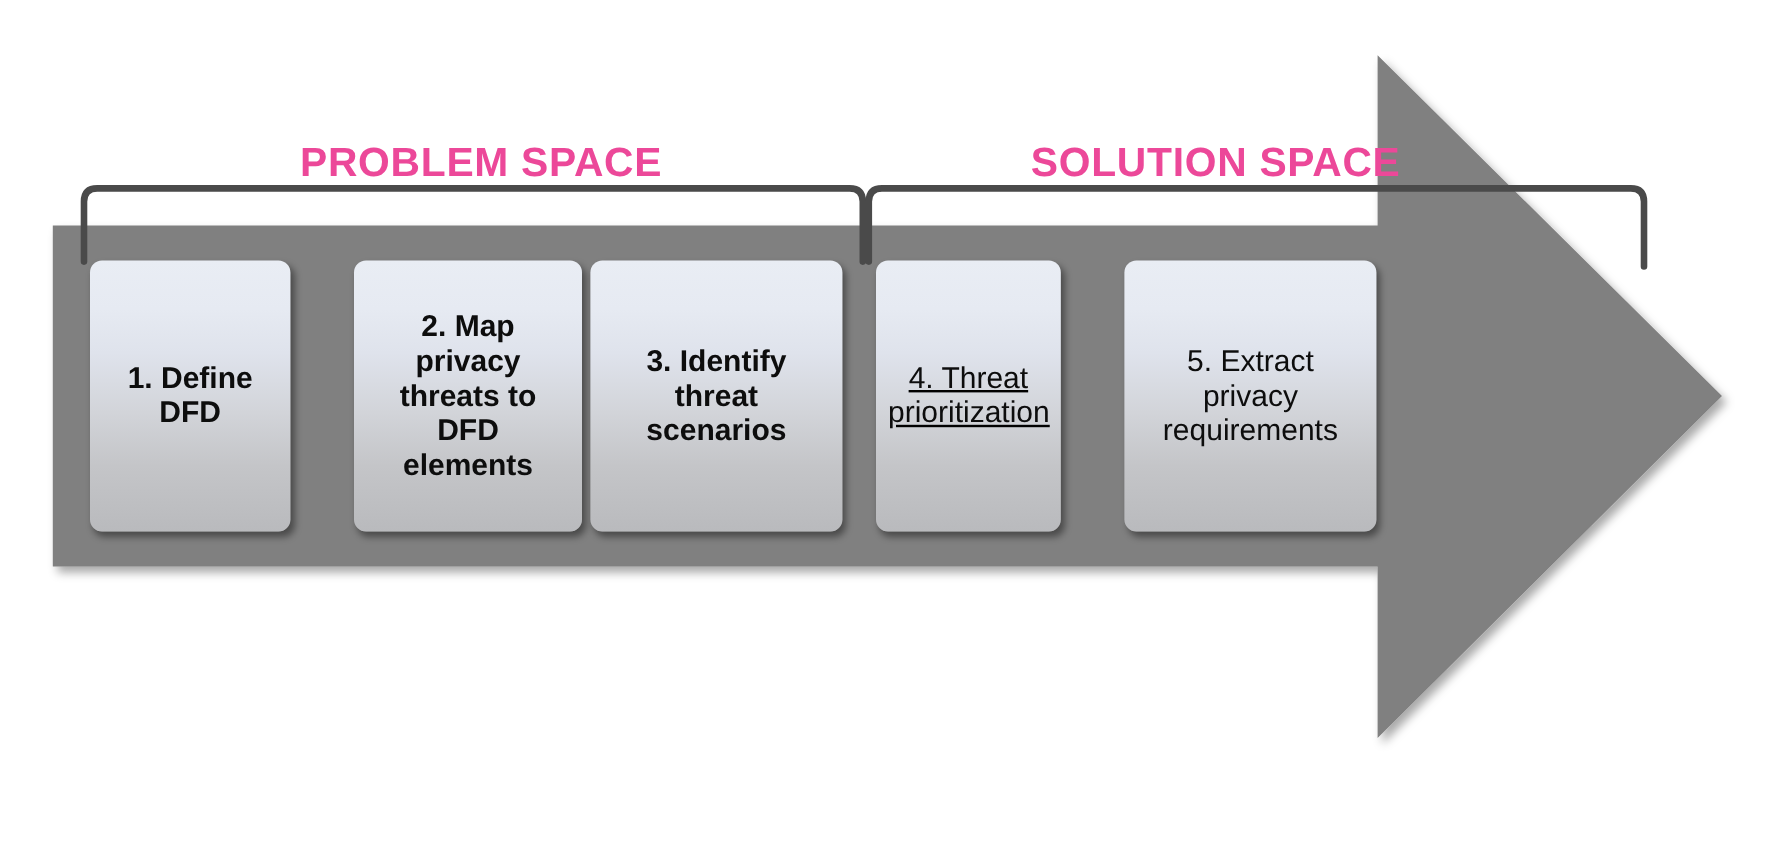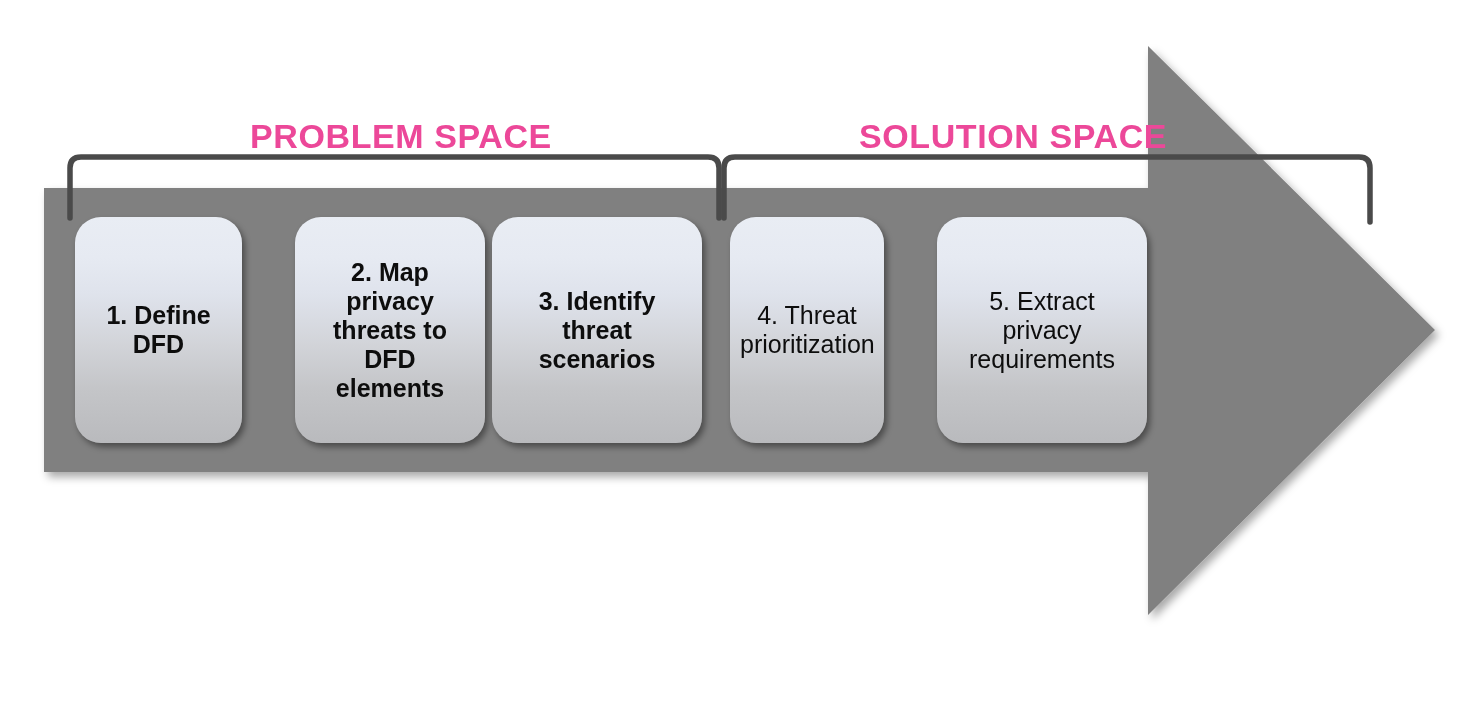--- a/index.html
+++ b/index.html
@@ -47,21 +47,21 @@
     font-weight: 700;
   }
   #phase-label-0 { left: 250px; top: 117px; }
   #phase-label-1 { left: 846px; top: 117px; margin-left: 13px; }
 
   
   .step-box {
     position: absolute;
     top: 217px;
     height: 226px;
-    border-radius: 26px;
+    border-radius: 10px;
     background: linear-gradient(to bottom,
                 #e9edf4 0%,
                 #e6eaf2 18%,
                 #dfe3ec 34%,
                 #d2d4d9 56%,
                 #c4c5c8 76%,
                 #b9babd 100%);
     box-shadow: 3px 4px 6px rgba(0,0,0,0.42);
     display: flex;
     align-items: center;
@@ -77,21 +77,21 @@
     font-size: 25px;
     line-height: 1.16;
     white-space: pre-line;
   }
   .step-box.bold .step-label { font-weight: 700; }
   .step-box.regular .step-label { font-weight: 400; }
 
   #step-box-0 { left: 75px;   width: 167px; }
   #step-box-1 { left: 295px;  width: 190px; }
   #step-box-2 { left: 492px;  width: 210px; }
-  #step-box-3 { left: 730px;  width: 154px; }
+  #step-box-3 { left: 730px;  width: 154px; text-decoration: underline; }
   #step-box-4 { left: 937px;  width: 210px; align-items: center; }
   #step-box-5 { left: 1158px; width: 214px; }
 </style>
 </head>
 <body>
 
 <div id="canvas">
 
   <svg class="arrow-layer" viewBox="0 0 1472 711" width="1472" height="711">
     <defs>

